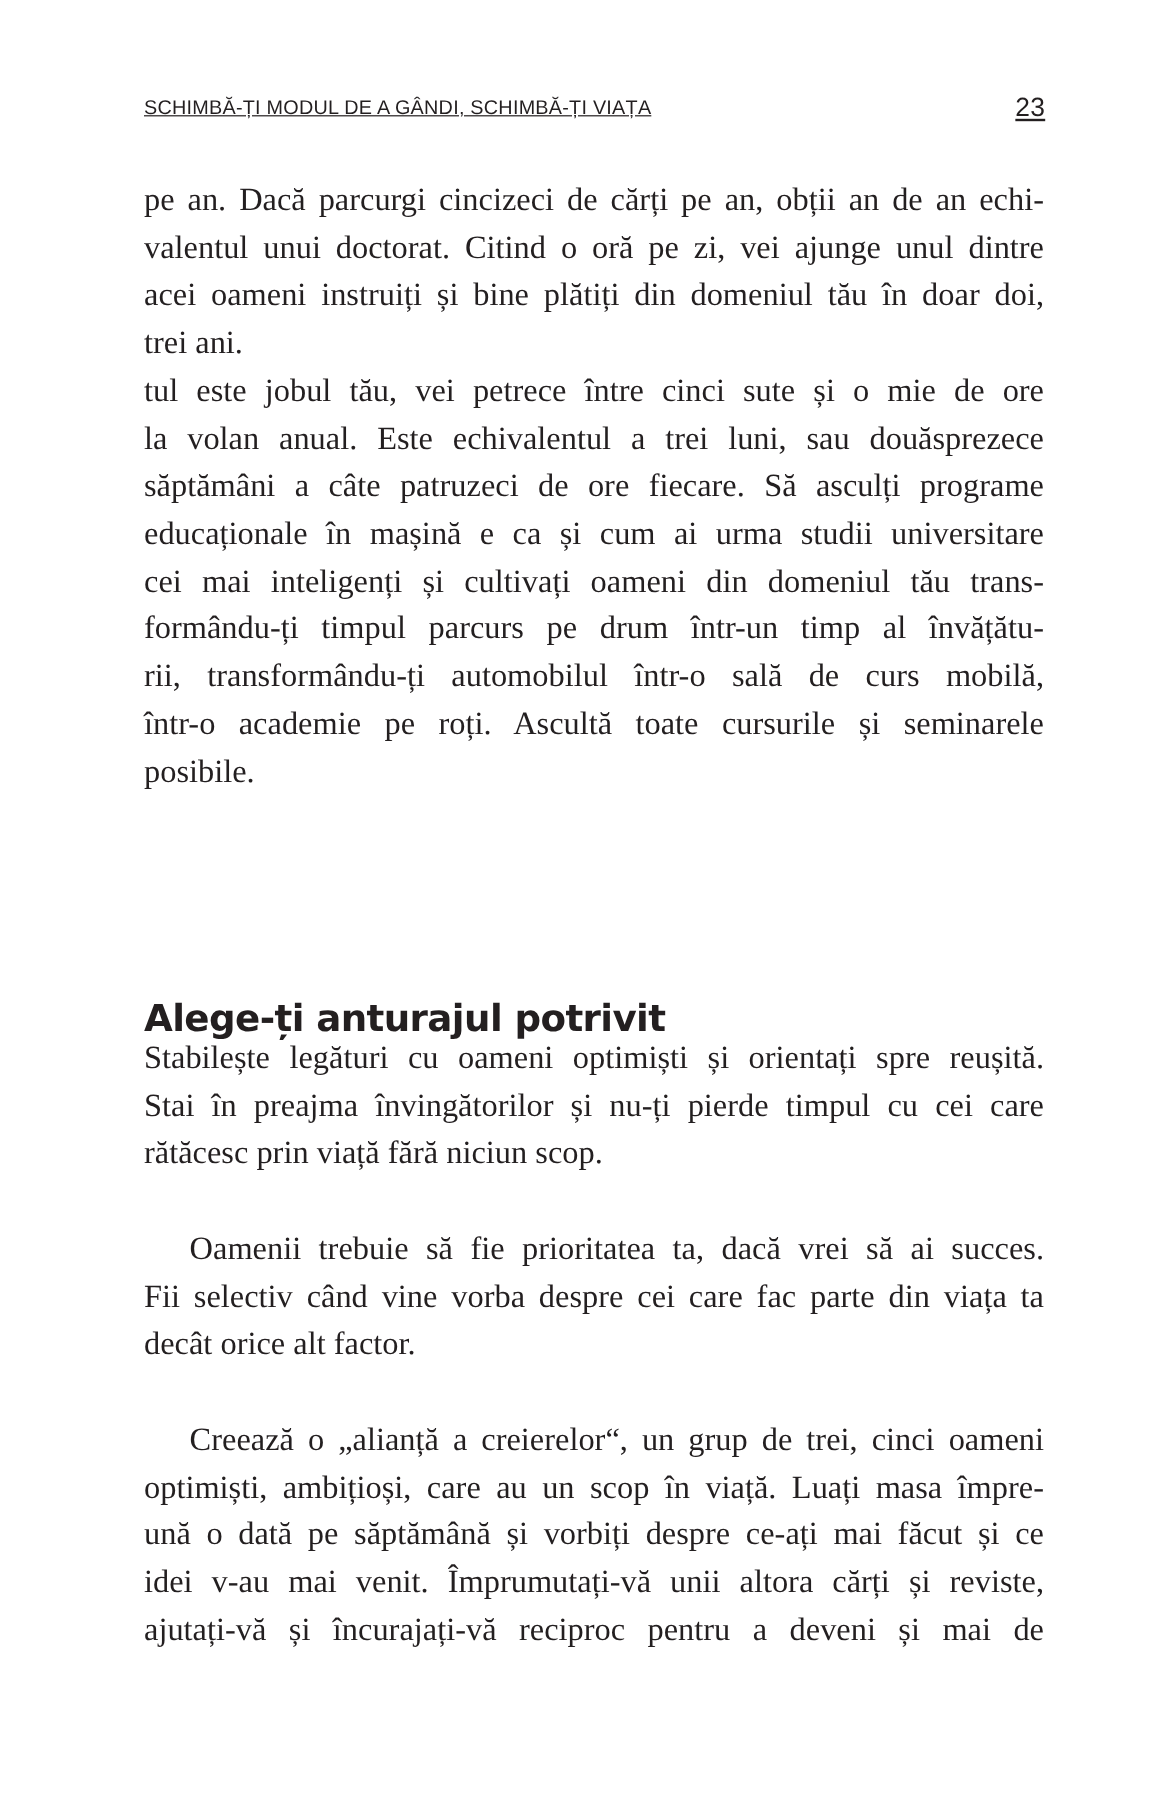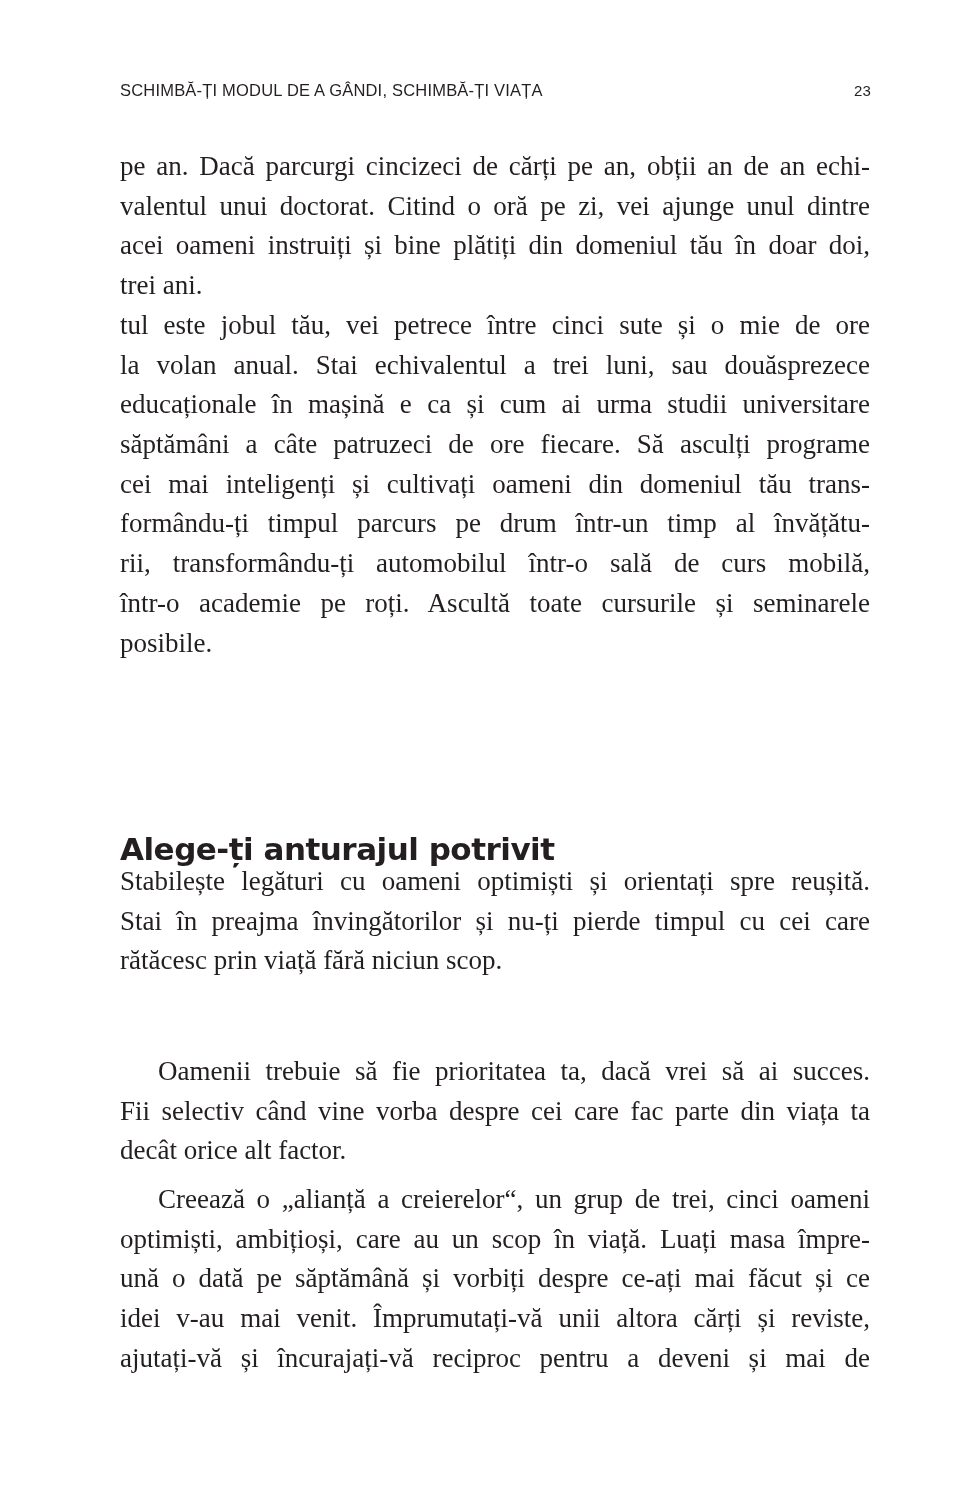--- a/index.html
+++ b/index.html
@@ -20,23 +20,24 @@
     right: 104px;
     top: 78px;
     height: 24px;
     display: flex;
     justify-content: space-between;
     align-items: center;
     font-family: "Liberation Sans", sans-serif;
     font-size: 16.5px;
     letter-spacing: 0.2px;
     color: #231f20;
+    text-decoration: underline;
   }
   .running-header .page-number {
-    font-size: 15px;
+    font-size: 22px;
   }
   .text-block {
     position: absolute;
     left: 120px;
     width: 750px;
     font-family: "Liberation Serif", serif;
     font-size: 27px;
     color: #231f20;
   }
   .line {
@@ -62,42 +63,42 @@
     top: 805px;
     font-family: "DejaVu Sans", sans-serif;
     font-weight: bold;
     font-size: 31px;
     letter-spacing: -0.5px;
     color: #231f20;
     white-space: nowrap;
     text-align: center;
   }
   #block-3 { top: 862px; }
-  #block-4 { top: 1021px; margin-top: 31px; }
+  #block-4 { top: 1021px; }
   #block-5 { top: 1180px; }
 </style>
 </head>
 <body>
 
 <div class="running-header">
   <span class="running-title">SCHIMBĂ-ȚI MODUL DE A GÂNDI, SCHIMBĂ-ȚI VIAȚA</span>
   <span class="page-number">23</span>
 </div>
 
 <div class="text-block" id="block-1">
     <span class="line">pe an. Dacă parcurgi cincizeci de cărți pe an, obții an de an echi-</span>
     <span class="line">valentul unui doctorat. Citind o oră pe zi, vei ajunge unul dintre</span>
     <span class="line">acei oameni instruiți și bine plătiți din domeniul tău în doar doi,</span>
     <span class="line last">trei ani.</span>
   </div>
 <div class="text-block" id="block-2">
     <span class="line">tul este jobul tău, vei petrece între cinci sute și o mie de ore</span>
-    <span class="line">la volan anual. Stai echivalentul a trei luni, sau douăsprezece</span>
+    <span class="line">la volan anual. Este echivalentul a trei luni, sau douăsprezece</span>
+    <span class="line">săptămâni a câte patruzeci de ore fiecare. Să asculți programe</span>
     <span class="line">educaționale în mașină e ca și cum ai urma studii universitare</span>
-    <span class="line">săptămâni a câte patruzeci de ore fiecare. Să asculți programe</span>
     <span class="line">cei mai inteligenți și cultivați oameni din domeniul tău trans-</span>
     <span class="line">formându-ți timpul parcurs pe drum într-un timp al învățătu-</span>
     <span class="line">rii, transformându-ți automobilul într-o sală de curs mobilă,</span>
     <span class="line">într-o academie pe roți. Ascultă toate cursurile și seminarele</span>
     <span class="line last">posibile.</span>
   </div>
 
 <h2 class="section-heading">Alege-ți anturajul potrivit</h2>
 
 <div class="text-block" id="block-3">

